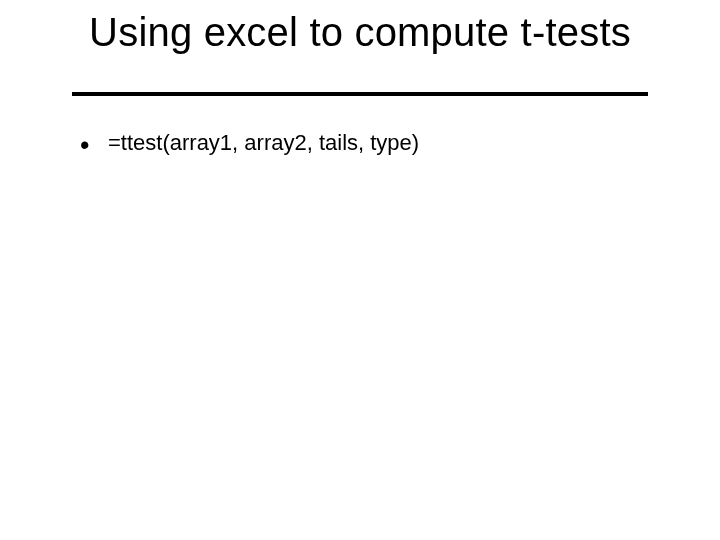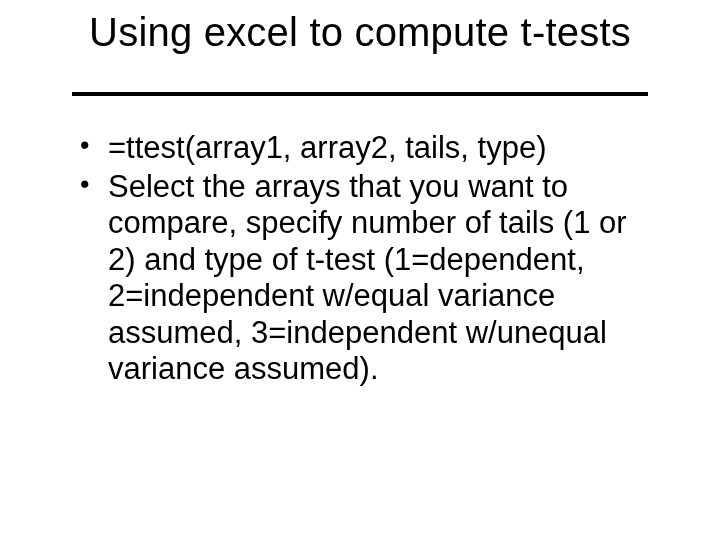--- a/index.html
+++ b/index.html
@@ -48,21 +48,21 @@
     width: 580px;
   }
   ul.bullets {
     list-style: none;
     margin: 0;
     padding: 0;
   }
   ul.bullets > li {
     position: relative;
     padding-left: 28px;
-    font-size: 31px;
+    font-size: 22px;
     line-height: 1.18;
     margin-bottom: 2px;
     font-weight: 400;
   }
   ul.bullets > li::before {
     content: "•";
     position: absolute;
     left: 0;
     top: 0;
     font-size: 27px;
@@ -76,17 +76,16 @@
 
   <div class="title-wrap">
     <div class="title">Using excel to compute t-tests</div>
   </div>
 
   <div class="rule"></div>
 
   <div class="body">
     <ul class="bullets">
       <li>=ttest(array1, array2, tails, type)</li>
-      <li>Select the arrays that you want to compare, specify number of tails (1 or 2) and type of t-test (1=dependent, 2=independent w/equal variance assumed, 3=independent w/unequal variance assumed).</li>
     </ul>
   </div>
 
 </div>
 
 </body></html>

